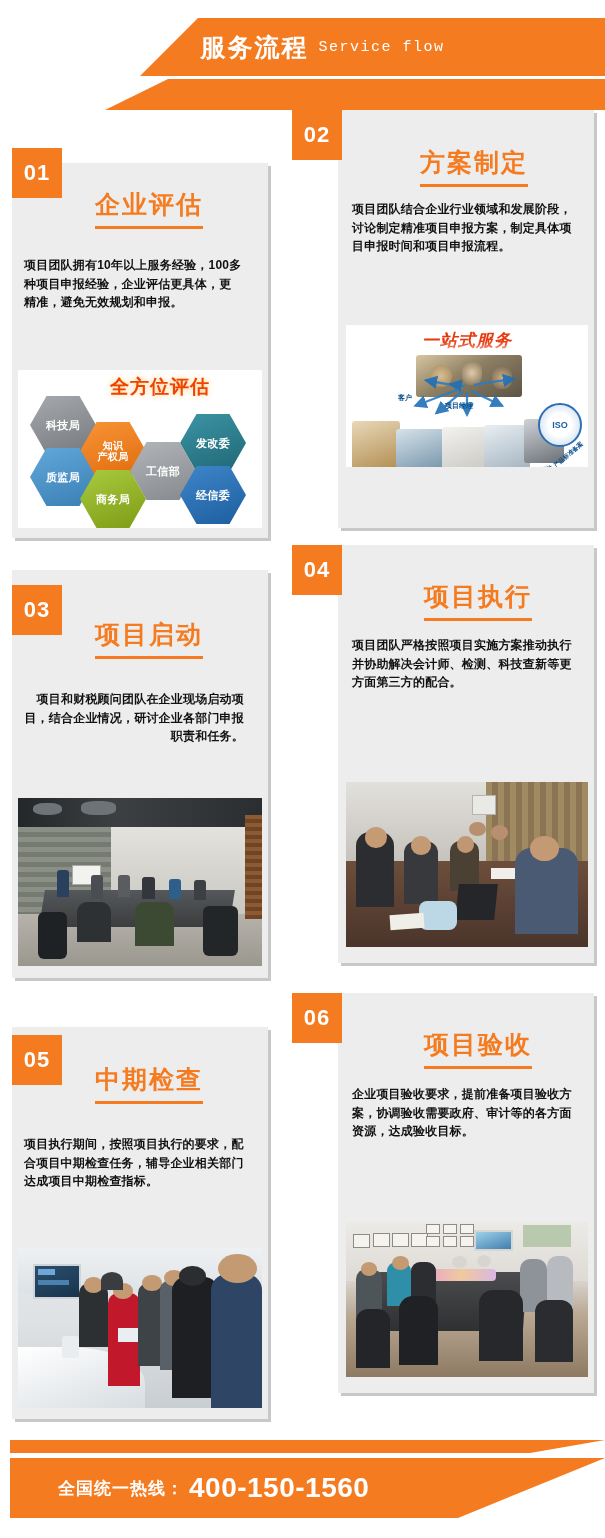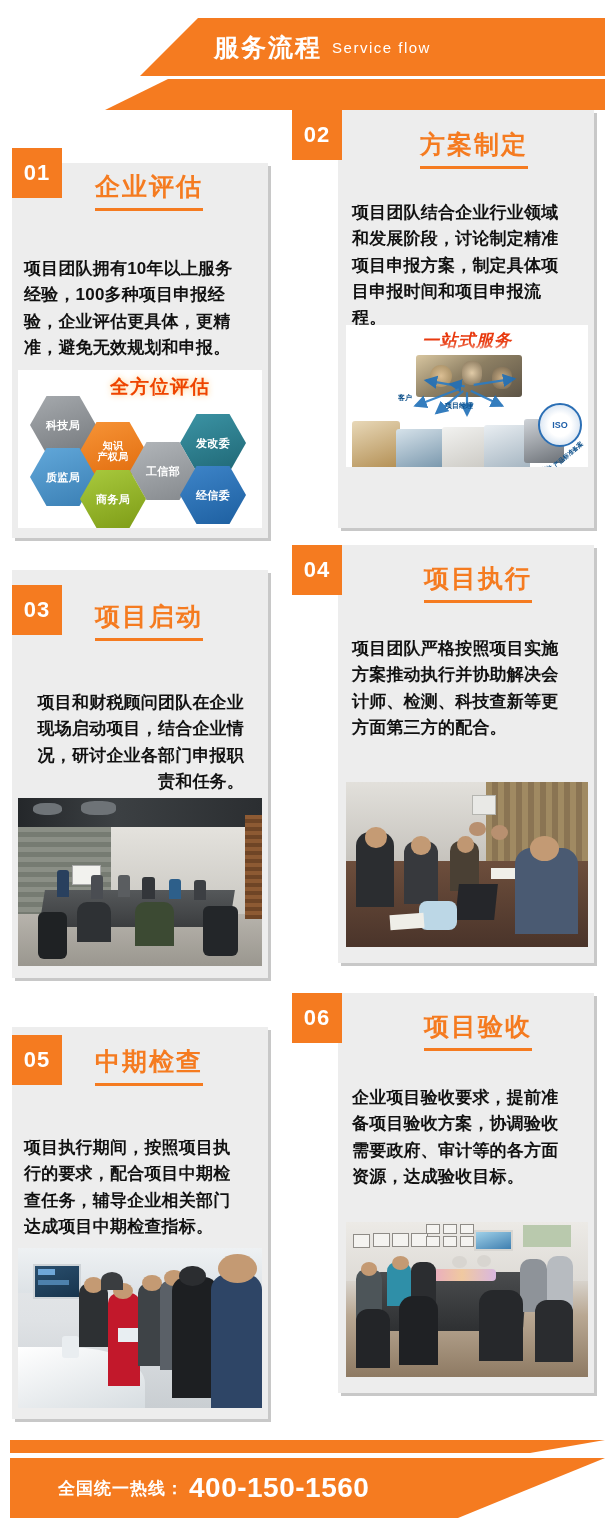--- a/index.html
+++ b/index.html
@@ -21,42 +21,42 @@
     position:absolute; left:0; top:79px; width:605px; height:31px;
     background:#F57B20;
     clip-path: polygon(168px 0, 605px 0, 605px 31px, 105px 31px);
   }
   .hdr-text {
     position:absolute; left:0; top:18px; width:605px; height:58px;
     display:flex; align-items:center; justify-content:center;
     color:#ffffff; letter-spacing:0.5px; padding-left:40px;
   }
   .hdr-cn { font-size:25px; font-weight:bold; letter-spacing:2px; }
-  .hdr-en { font-size:15px; margin-left:10px; letter-spacing:1.5px; font-weight:normal;}
+  .hdr-en { font-size:15px; margin-left:10px; letter-spacing:1.5px; font-weight:normal;font-family:Liberation Mono, monospace;}
 
   
   .card {
     position:absolute;
     background:#EDEDED;
     box-shadow:3px 3px 0 #C8C8C8;
   }
   .badge {
     position:absolute; width:50px; height:50px; background:#F57B20;
     color:#fff; font-size:22px; font-weight:bold;
     display:flex; align-items:center; justify-content:center;
     letter-spacing:1px; z-index:5;
   }
   .card-title {
     color:#F57B20; font-size:25px; font-weight:bold; letter-spacing:2px;
     padding-bottom:5px; display:inline-block;
     border-bottom:3px solid #F57B20;
   }
-  .title-row { position:absolute; }
+  .title-row { position:absolute;margin-top:18px; }
   .card-body {
-    position:absolute; color:#111; font-size:17px; line-height:1.55;
+    position:absolute; color:#111; font-size:12px; line-height:1.55;
     font-weight:bold; letter-spacing:0.2px;
   }
   .card-photo {
     position:absolute; background:#b9bcc0; overflow:hidden;
   }
 
   
   #card1 { left:12px; top:163px; width:256px; height:375px; }
   #badge1 { left:12px; top:148px; }
   #title1 { left:95px; top:170px; }

